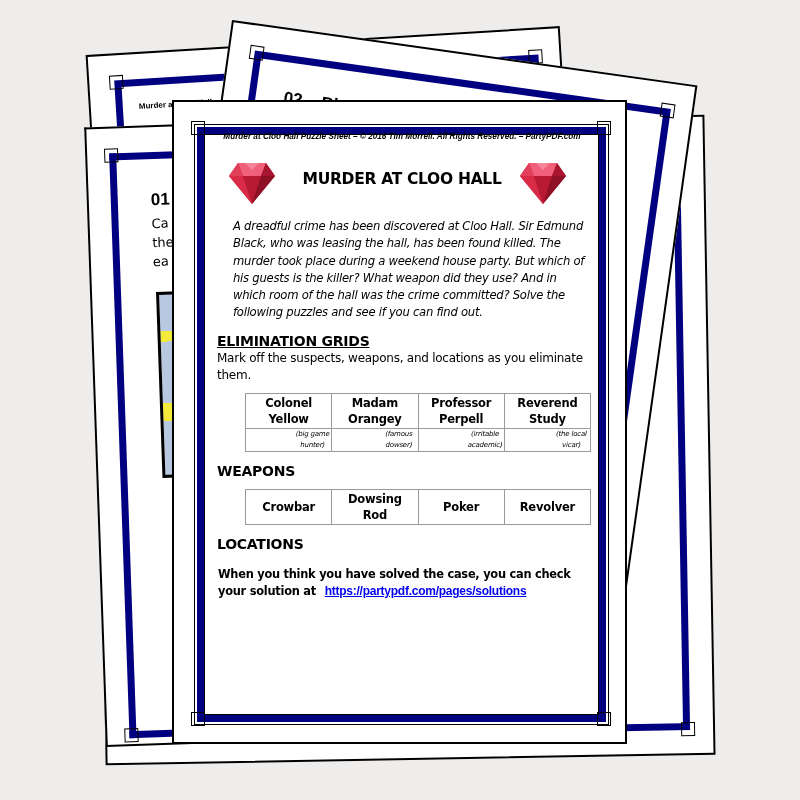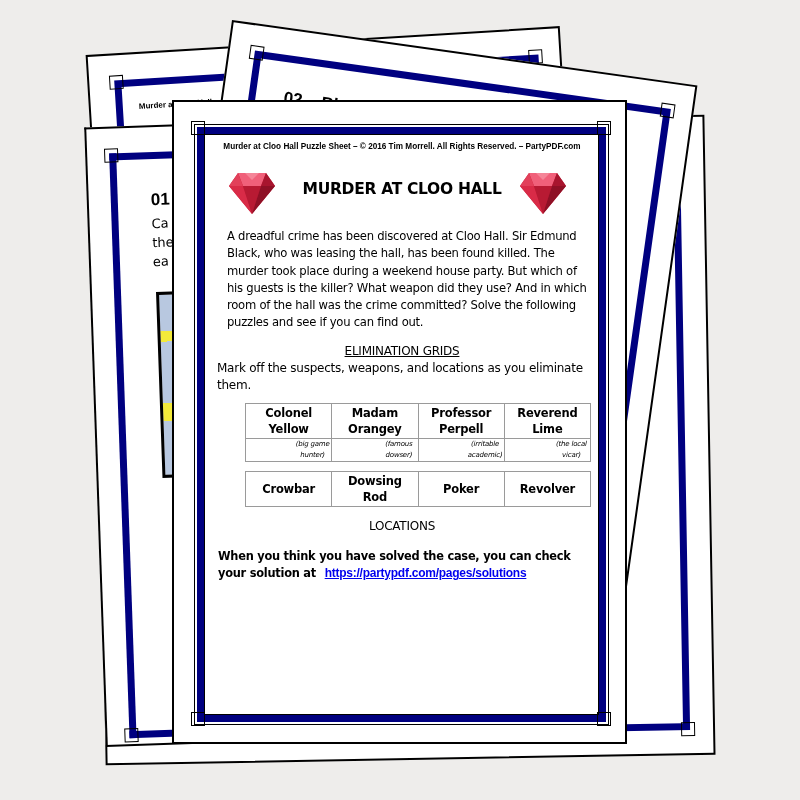--- a/index.html
+++ b/index.html
@@ -65,24 +65,25 @@
     .front-content {
       position: absolute;
       left: 43px; top: 30px; width: 370px;
       color: #000;
     }
     .copyright {
       font-family: "Liberation Sans", sans-serif;
       font-weight: bold;
       font-size: 8.2px;
       text-align: center;
-      margin-top: 10px;
+      margin-top: 0;
       white-space: nowrap;
       margin-left: -10px;
       width: 390px;
+      font-style: italic;
     }
     .title-row {
       position: relative;
       height: 50px;
       margin-top: 20px;
     }
     .gem { position: absolute; top: 0; width: 48px; height: 44px; }
     .gem.left { left: 11px; }
     .gem.right { left: 302px; }
     .title {
@@ -100,29 +101,29 @@
       font-weight: bold;
       font-size: 11.5px;
       color: #0000ee;
     }
     .intro {
       font-family: "DejaVu Sans", sans-serif;
       font-size: 11.6px;
       line-height: 17.3px;
       margin-top: 7px;
       letter-spacing: -0.25px;
-      margin-left: 10px;
+      margin-left: 16px;
+      font-style: italic;
     }
     .section-heading {
-      font-weight: normal;
-      font-size: 12px;
+      font-weight: bold;
+      font-size: 14px;
       letter-spacing: -0.25px;
       margin-top: 9px;
       line-height: 17px;
-      text-align: center;
     }
     .section-heading.u { text-decoration: underline; }
     .section-text {
       font-size: 12px;
       line-height: 17.3px;
       letter-spacing: -0.25px;
     }
     table.grid {
       border-collapse: collapse;
       width: 346px;
@@ -248,31 +249,32 @@
 
     <div class="section-heading u" style="margin-top:11px;">ELIMINATION GRIDS</div>
     <div class="section-text">Mark off the suspects, weapons, and locations as you eliminate them.</div>
 
     <table class="grid" id="suspects-table">
       <tbody>
           <tr class="names">
         <td><span>Colonel</span><br><span>Yellow</span></td>
         <td><span>Madam</span><br><span>Orangey</span></td>
         <td><span>Professor</span><br><span>Perpell</span></td>
-        <td><span>Reverend</span><br><span>Lime</span></td>
+        <td><span>Reverend</span><br><span>Study</span></td>
       </tr>
       <tr>
         <td class="sub">(big game hunter)</td>
         <td class="sub">(famous dowser)</td>
         <td class="sub">(irritable academic)</td>
         <td class="sub">(the local vicar)</td>
       </tr>
     </tbody>
       </table>
 
+    <div class="section-heading" style="margin-top:11px;">WEAPONS</div>
     <table class="grid" id="weapons-table">
       <tbody>
           <tr>
         <td><span>Crowbar</span></td>
         <td><span>Dowsing</span><br><span>Rod</span></td>
         <td><span>Poker</span></td>
         <td><span>Revolver</span></td>
       </tr>
     </tbody>
       </table>

